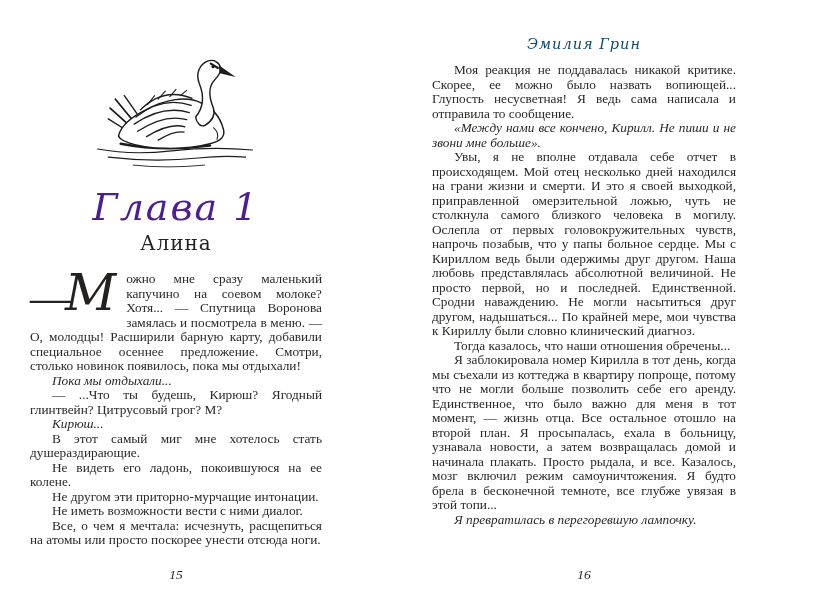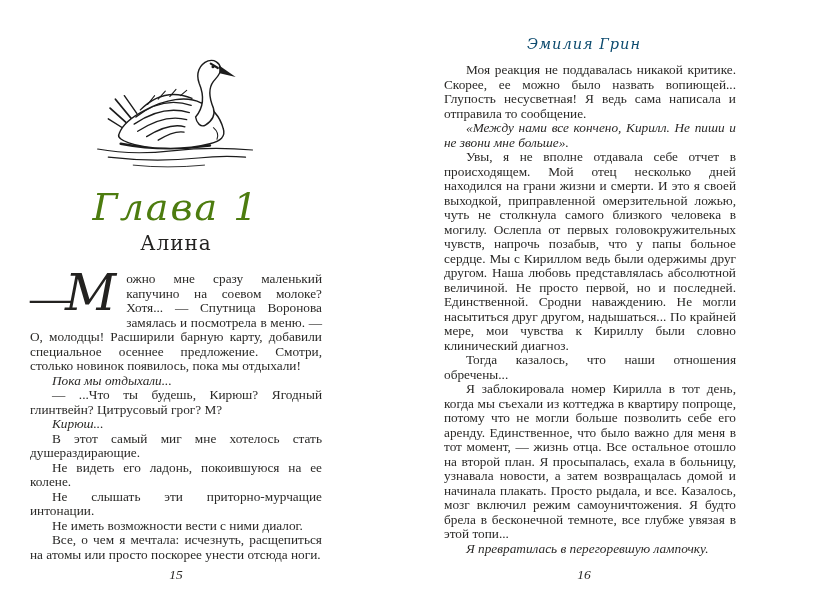--- a/index.html
+++ b/index.html
@@ -34,21 +34,21 @@
   }
   .chapter-title {
     margin: 10px 0 0 0;
     text-align: center;
     font-family: "DejaVu Serif", serif;
     font-style: italic;
     font-weight: normal;
     font-size: 38px;
     line-height: 42px;
     letter-spacing: 2px;
-    color: #4d7c0f;
+    color: #4c1d95;
   }
   .chapter-subtitle {
     margin: 3px 0 0 0;
     text-align: center;
     font-family: "DejaVu Serif", serif;
     font-weight: normal;
     font-size: 20px;
     line-height: 24px;
     letter-spacing: 1px;
     color: #232220;
@@ -56,21 +56,21 @@
 
   
   .body-text {
     font-size: 13.3px;
     line-height: 14.5px;
     text-align: justify;
     hyphens: auto;
     -webkit-hyphens: auto;
   }
   .page-left  .body-text { margin-top: 17px; }
-  .page-right .body-text { margin-top: 11px; margin-left: 12px; }
+  .page-right .body-text { margin-top: 11px; }
 
   .para {
     margin: 0;
     text-indent: 22px;
   }
   .para.italic { font-style: italic; }
   .para.first  { text-indent: 0; }
 
   
   .dc-wrap {
@@ -176,21 +176,21 @@
         <span class="dc-wrap">
             <span class="dc-dash">—</span>
             <span class="dc-letter">М</span>
           </span><span>ожно мне сразу маленький капучино на соевом молоке? Хотя... — Спутница Воронова замялась и посмотрела в меню. — О, молодцы! Расширили барную карту, добавили специальное осеннее предложение. Смотри, столько новинок появилось, пока мы отдыхали!</span>
       </p>
       <p class="para italic">Пока мы отдыхали...</p>
       <p class="para">— ...Что ты будешь, Кирюш? Ягодный глинтвейн? Цитрусовый грог? М?</p>
       <p class="para italic">Кирюш...</p>
       <p class="para">В этот самый миг мне хотелось стать душераздирающие.</p>
       <p class="para">Не видеть его ладонь, покоившуюся на ее колене.</p>
-      <p class="para">Не слышать эти приторно-мурчащие интонации.</p>
+      <p class="para">Не другом эти приторно-мурчащие интонации.</p>
       <p class="para">Не иметь возможности вести с ними диалог.</p>
       <p class="para">Все, о чем я мечтала: исчезнуть, расщепиться на атомы или просто поскорее унести отсюда ноги.</p>
     </div>
 
     <div class="page-number">15</div>
   </section>
 
   <section class="page page-right">
 
     <div class="running-header">Эмилия Грин</div>

